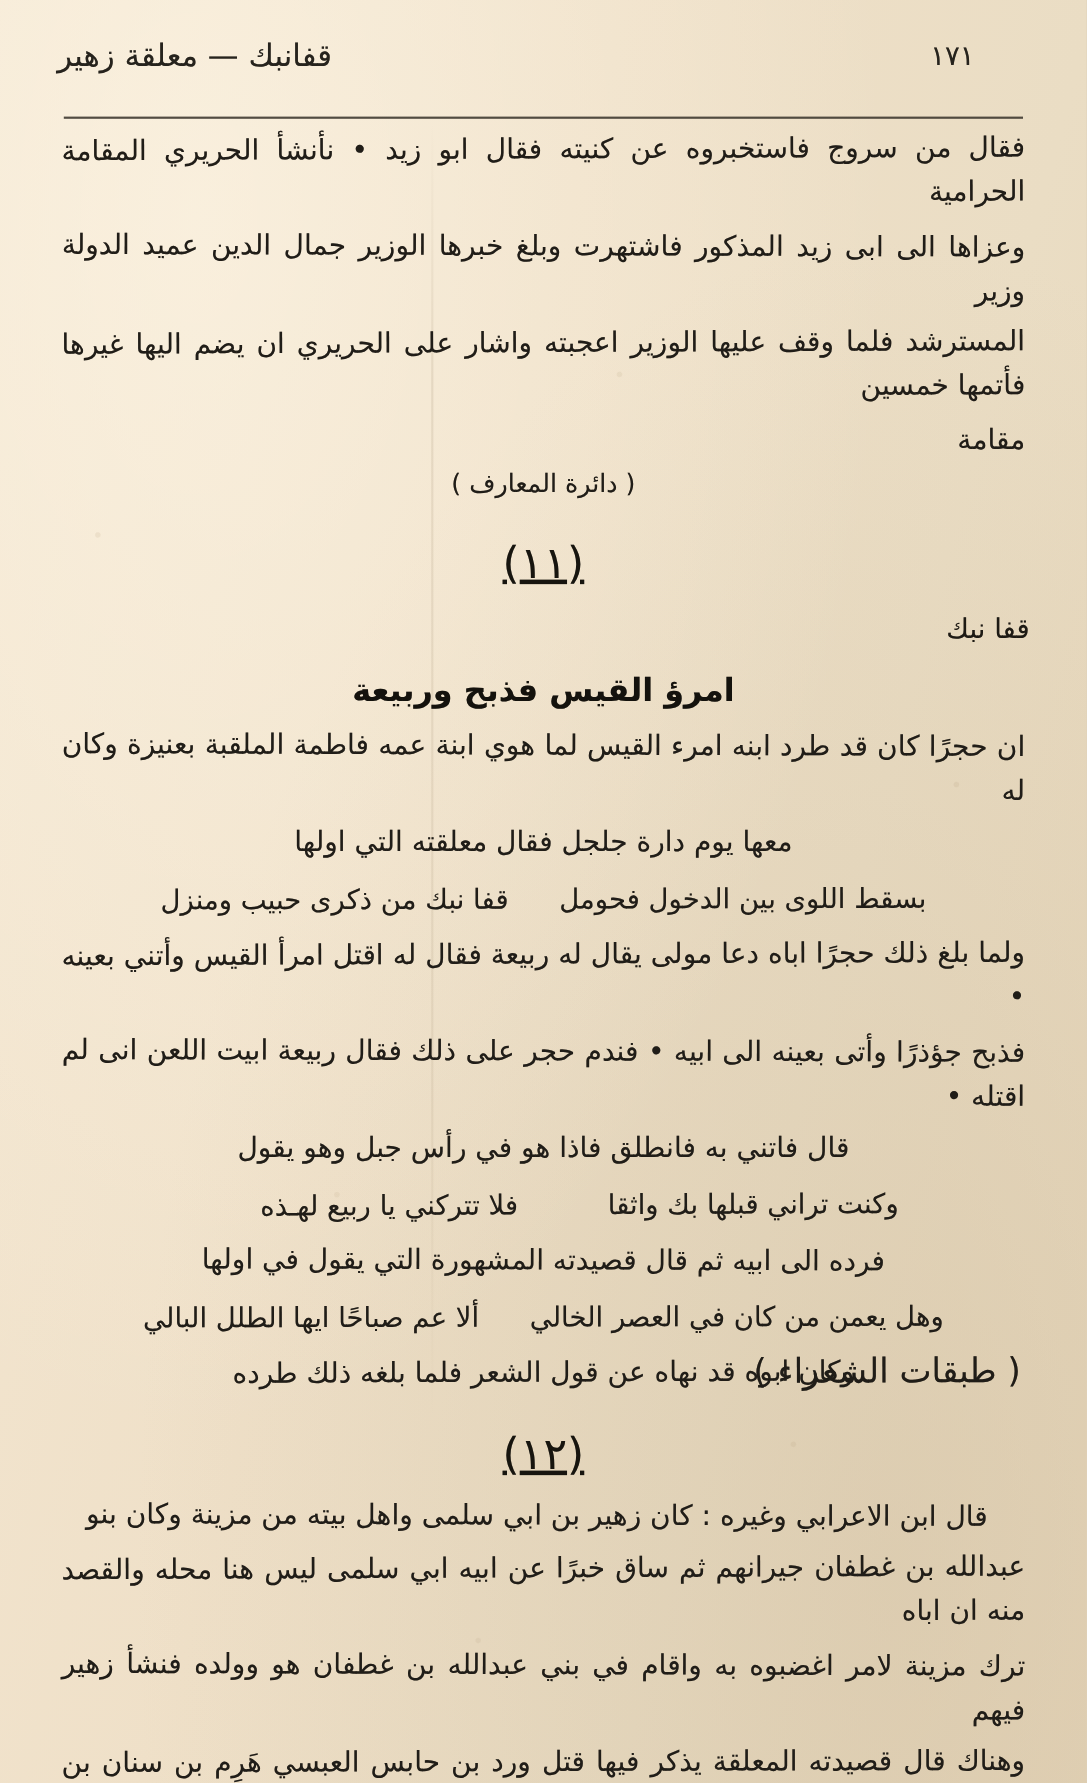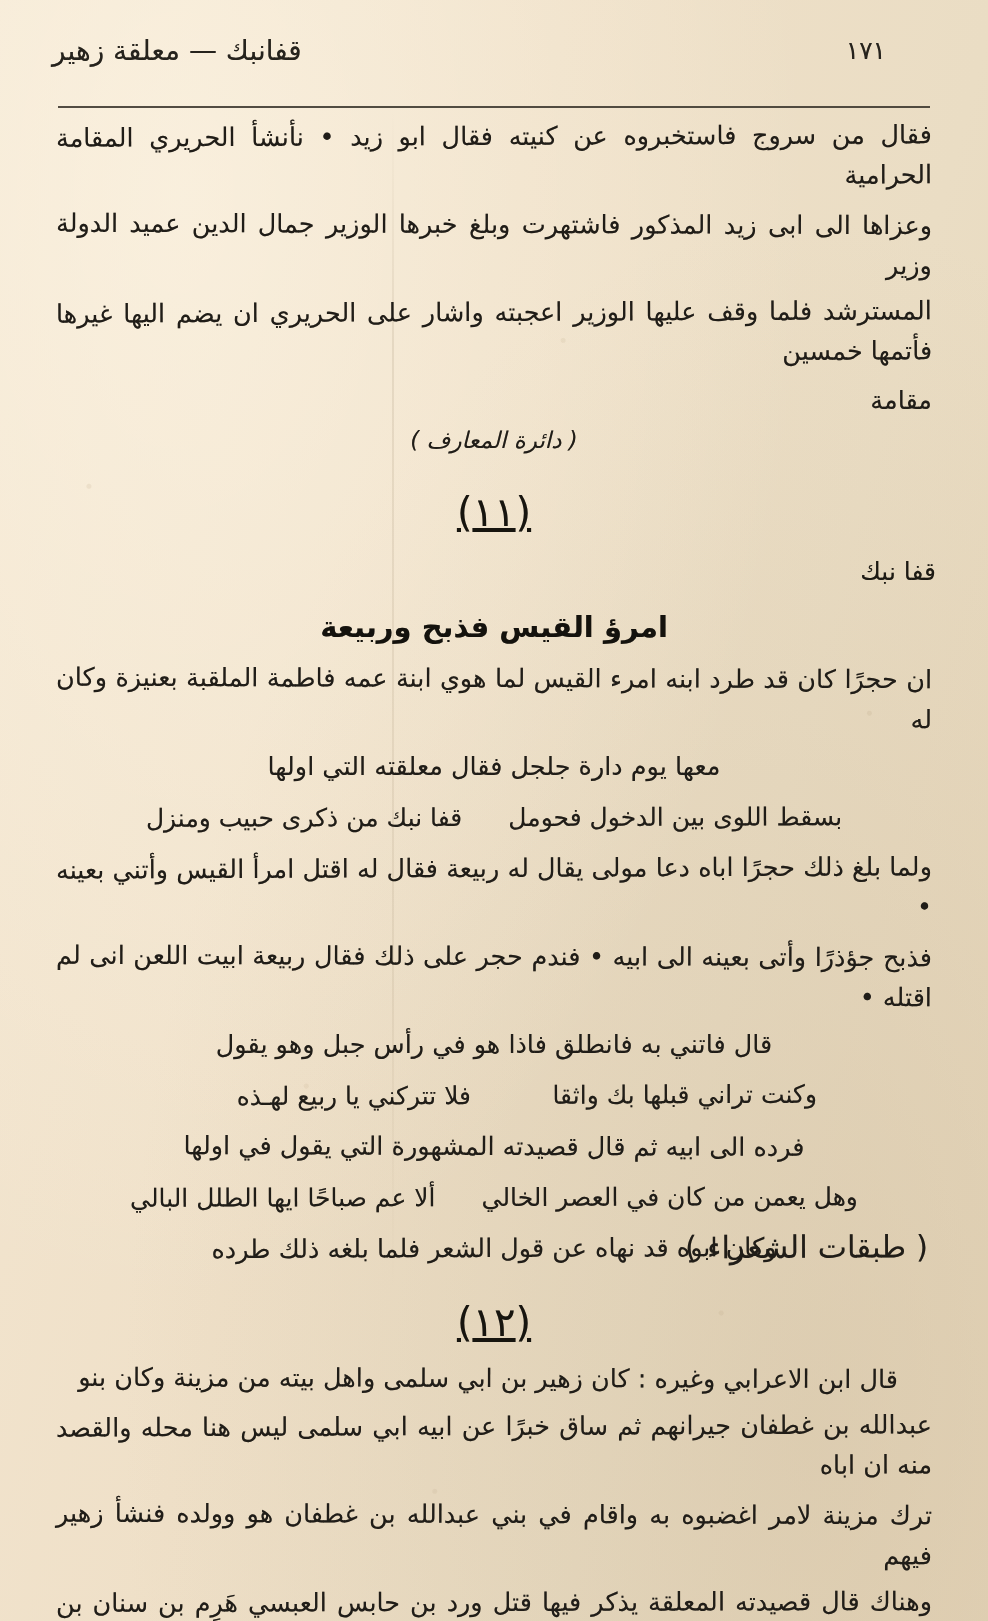--- a/index.html
+++ b/index.html
@@ -99,21 +99,20 @@
   .para .ind {
     display: inline-block;
     width: 34px;
   }
   .attrib {
     font-size: 23px;
     line-height: 36px;
     text-align: center;
     margin-top: 2px;
     color: #201d18;
-    font-style: italic;
   }
 
   
   .sec-num {
     text-align: center;
     font-size: 40px;
     line-height: 56px;
     margin-top: 26px;
     letter-spacing: 3px;
     color: #17150f;

